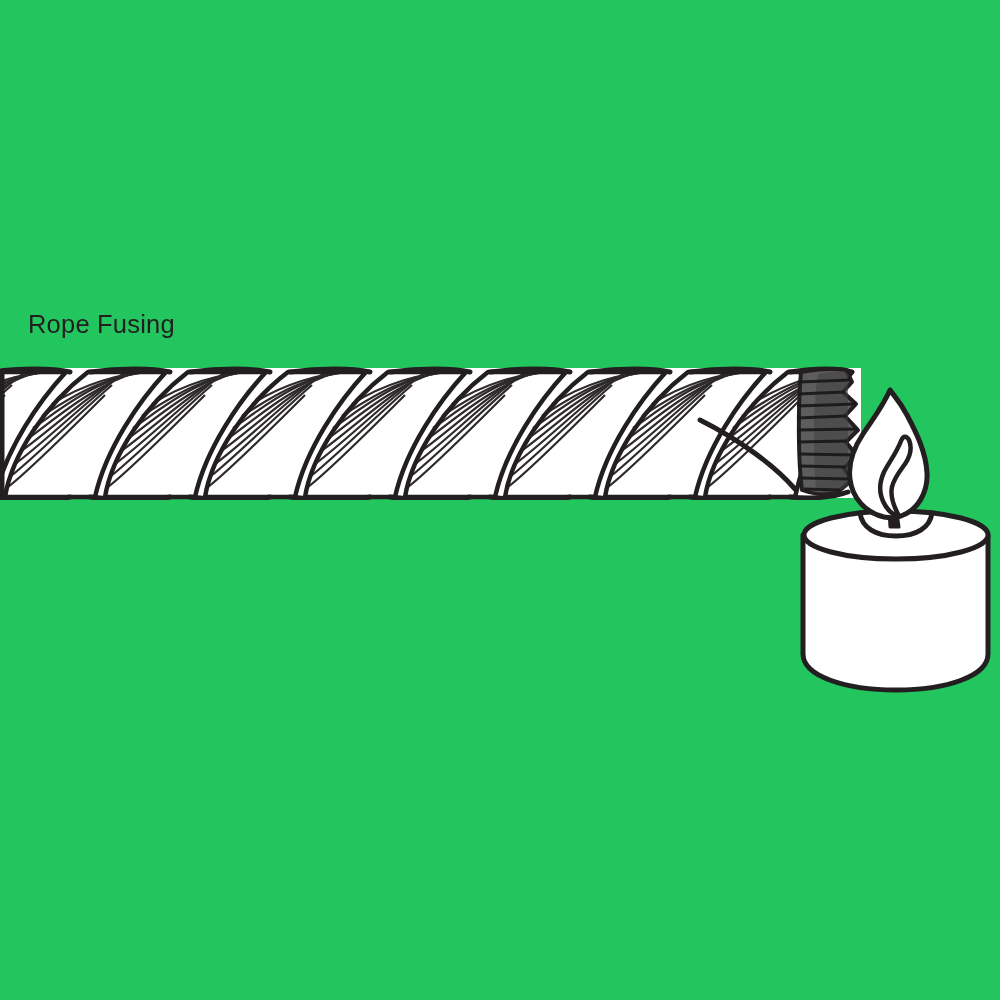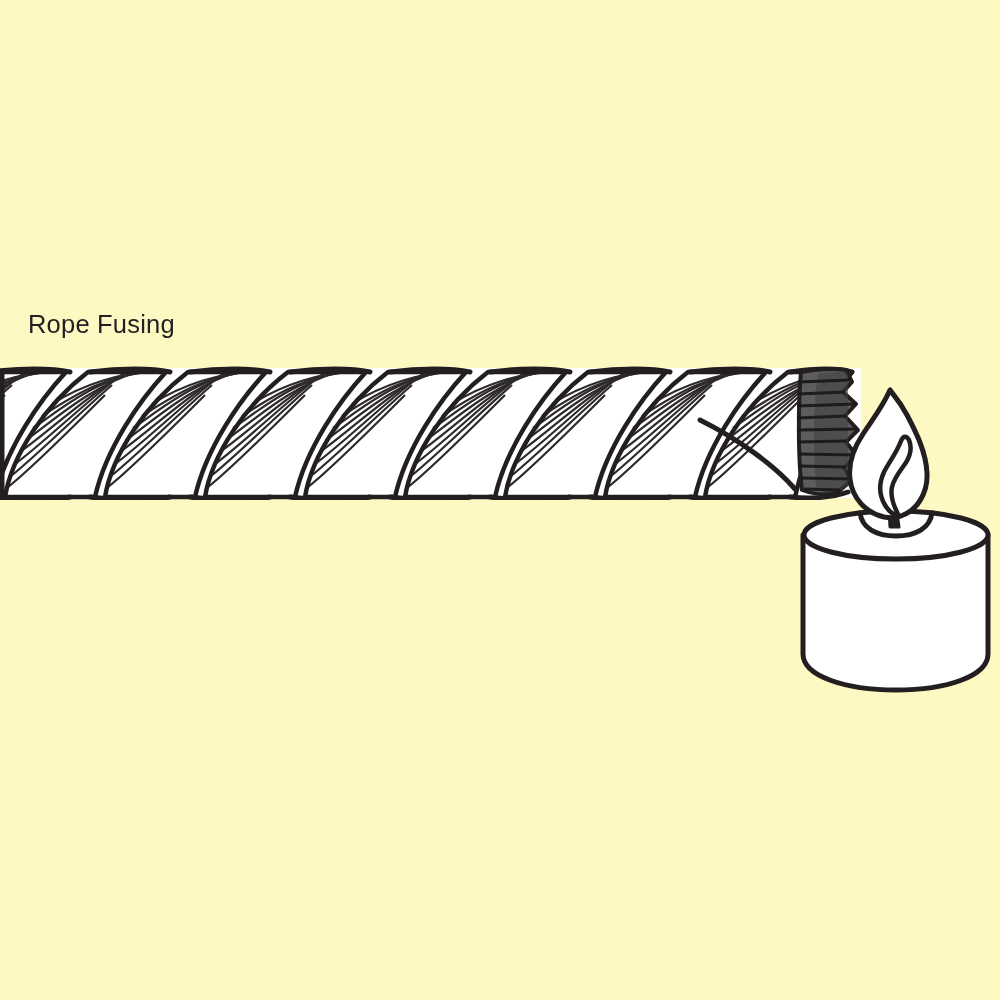--- a/index.html
+++ b/index.html
@@ -11,21 +11,21 @@
   body {
     width: 1000px;
     height: 1000px;
     overflow: hidden;
     font-family: "Liberation Sans", sans-serif;
   }
   #illustration-root {
     position: relative;
     width: 1000px;
     height: 1000px;
-    background: #fef9c3;
+    background: #22c55e;
   }
   #scene-svg {
     position: absolute;
     left: 0;
     top: 0;
     width: 1000px;
     height: 1000px;
     display: block;
   }
   .caption-text {

